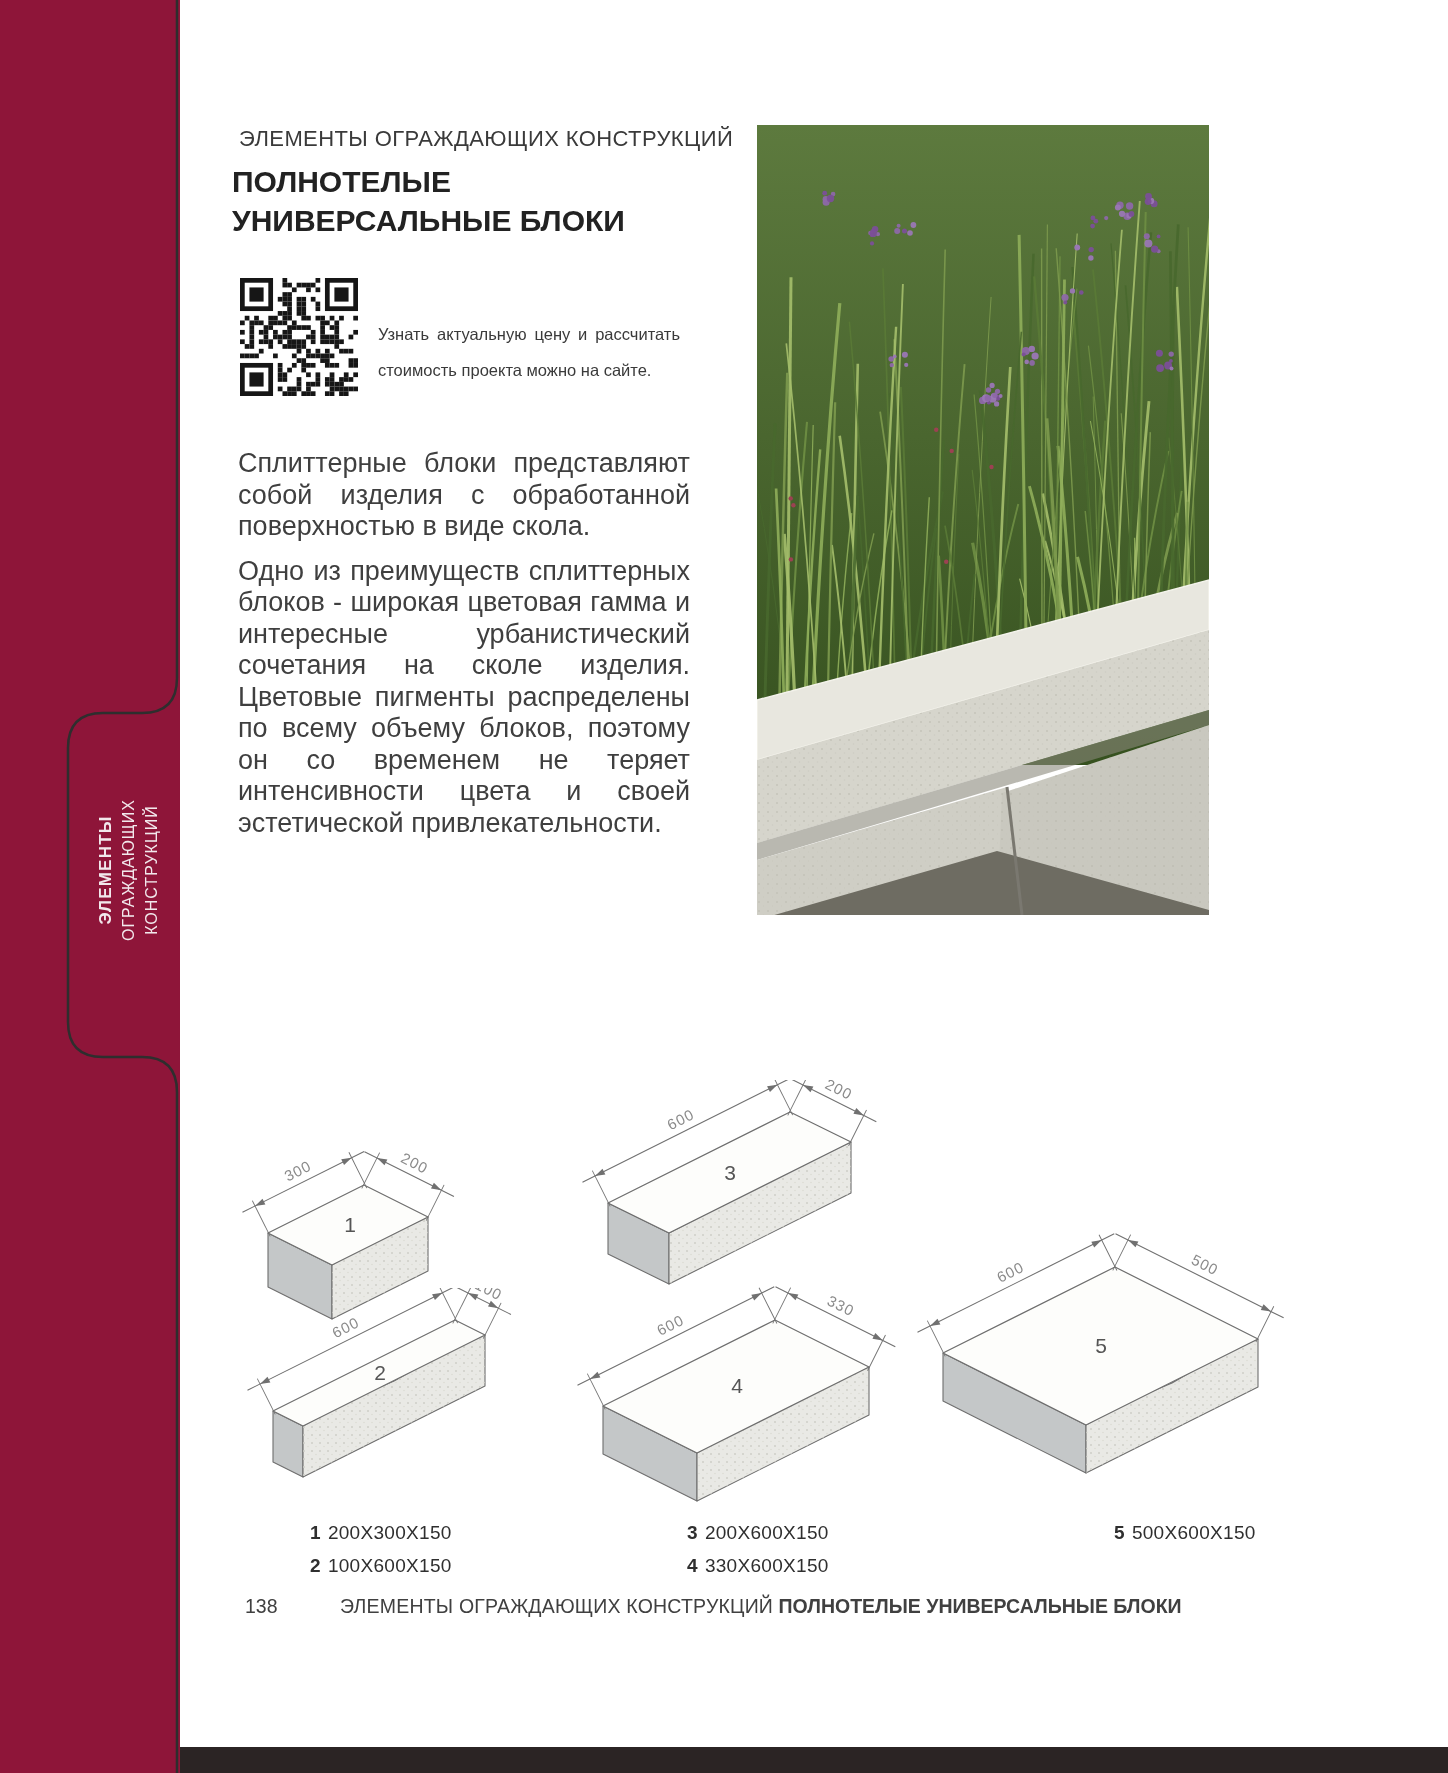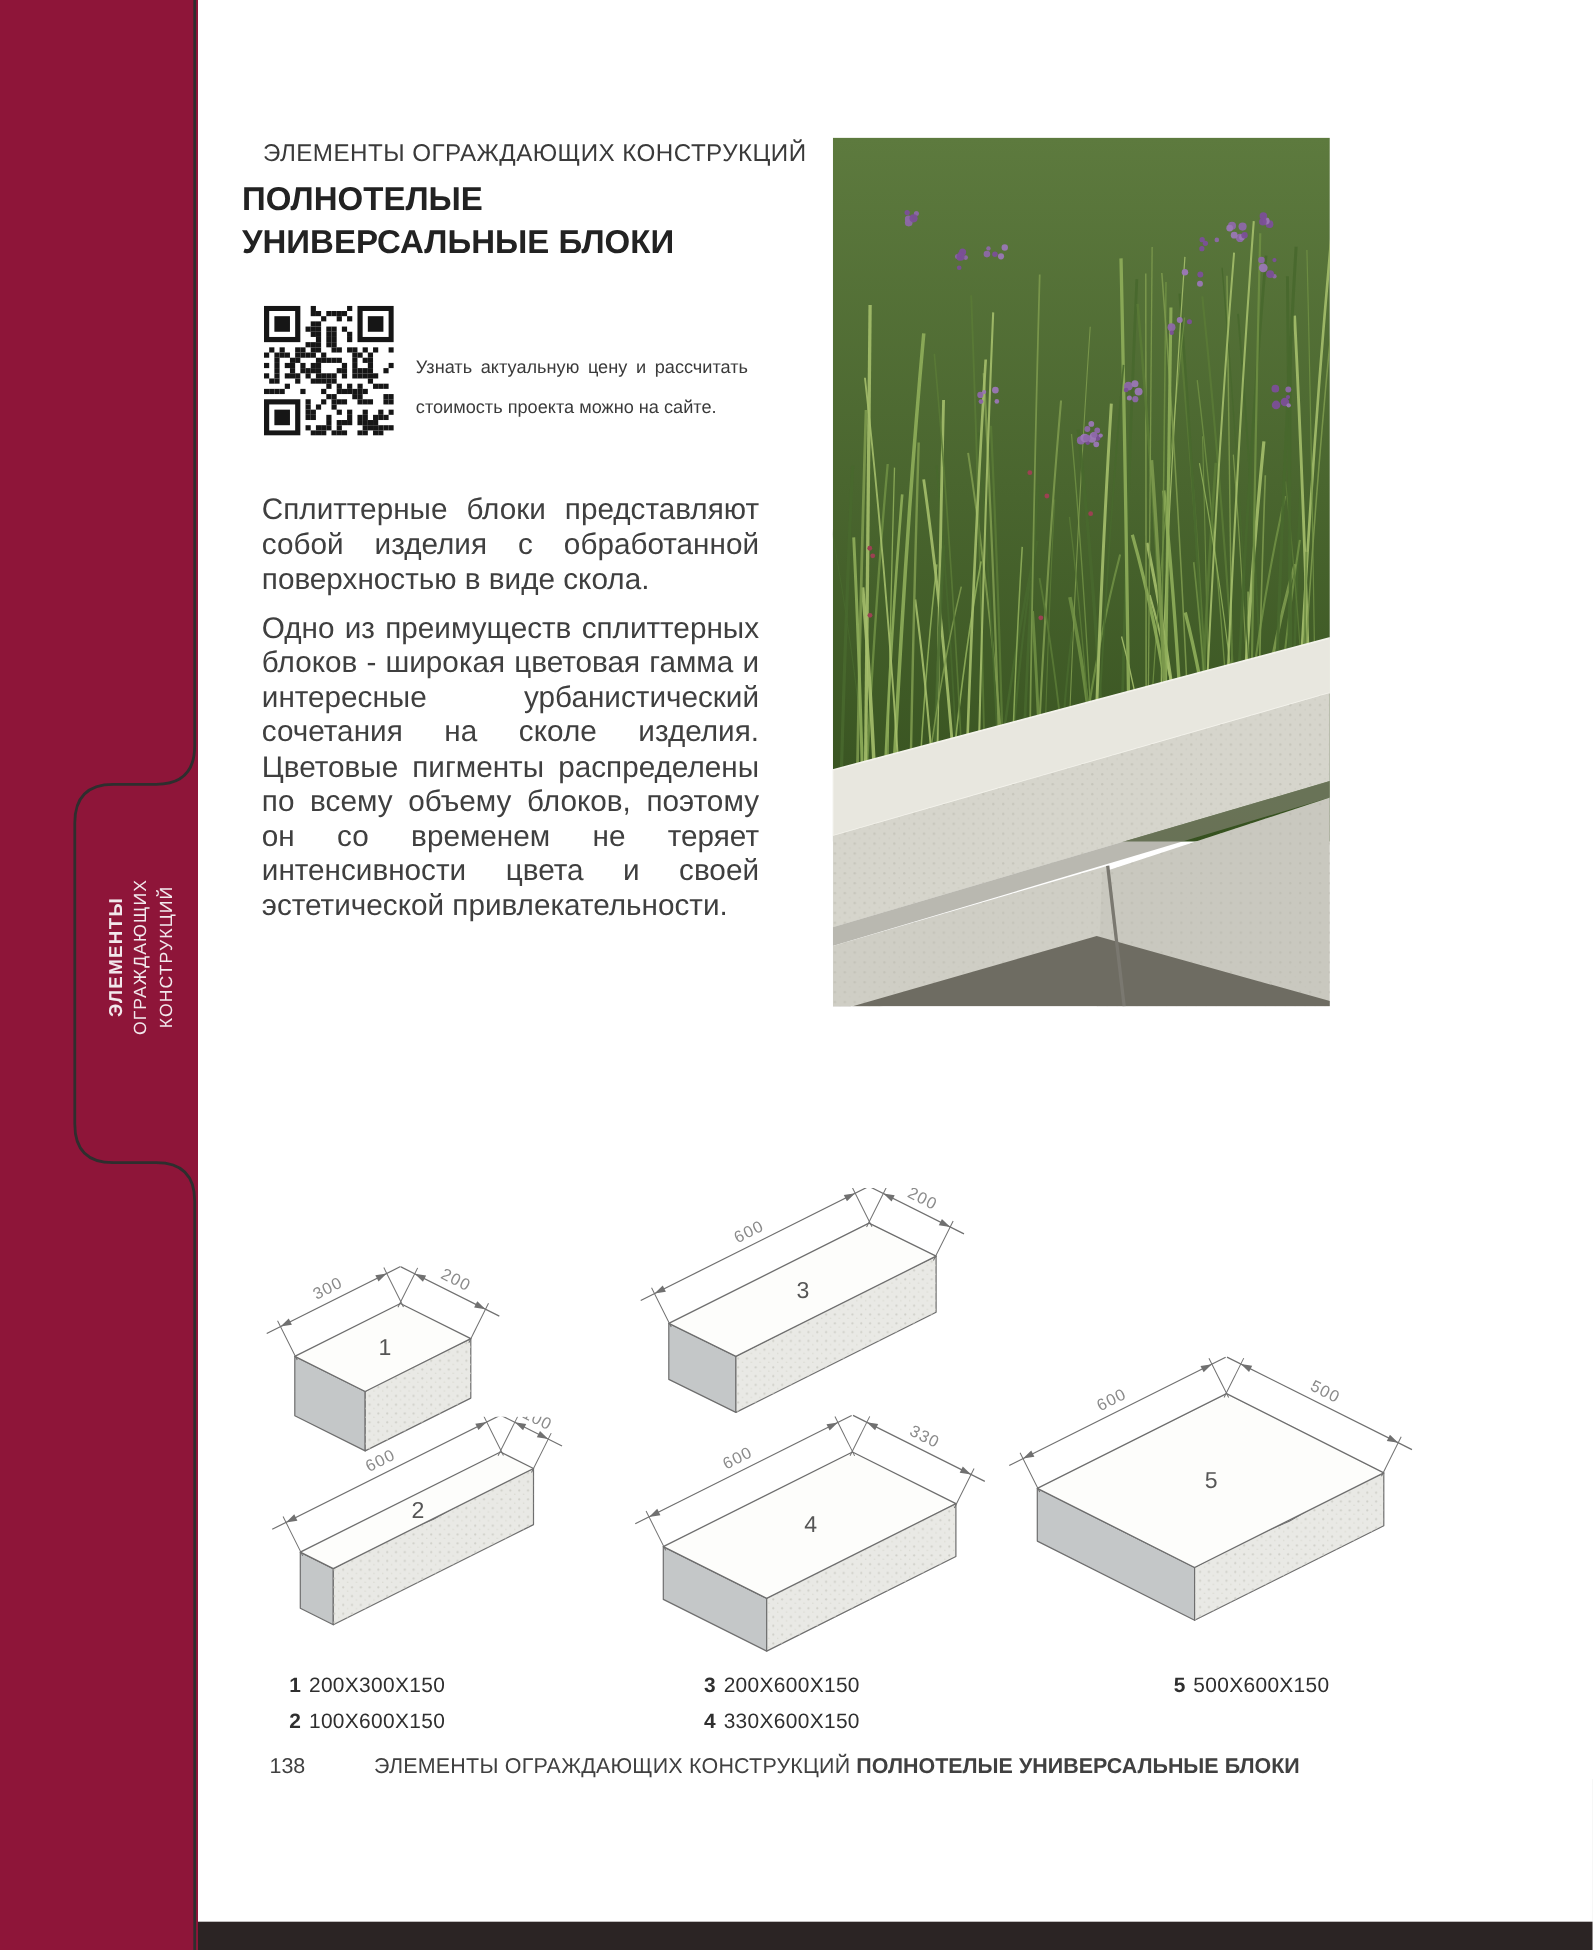--- a/index.html
+++ b/index.html
@@ -6,33 +6,33 @@
   .page{position:relative;width:1448px;height:1773px;background:#ffffff;overflow:hidden;
         font-family:"Liberation Sans", sans-serif;color:#3d3d3d;margin:0 auto;}
   .band{position:absolute;left:0;top:0;width:180px;height:1773px;background:#8E1539;z-index:2;}
   .bottom-strip{position:absolute;left:0;top:1747px;width:1448px;height:26px;background:#2b2424;z-index:1;}
   .tab-outline{position:absolute;left:0;top:0;z-index:3;pointer-events:none;}
   .vtab{position:absolute;left:94px;top:1015px;width:290px;z-index:4;
         transform:rotate(-90deg);transform-origin:0 0;text-align:center;color:#f2e8ec;}
   .vtab .l1{font-size:17px;font-weight:bold;letter-spacing:1.2px;line-height:23px;}
   .vtab .l2{font-size:16px;letter-spacing:1px;line-height:23px;}
   .eyebrow{position:absolute;left:239px;top:126px;font-size:22px;letter-spacing:.4px;color:#3a3a3a;}
-  .title{position:absolute;left:220px;top:162px;font-size:30px;font-weight:bold;line-height:39px;color:#222;}
+  .title{position:absolute;left:232px;top:162px;font-size:30px;font-weight:bold;line-height:39px;color:#222;}
   .qr-box{position:absolute;left:240px;top:278px;width:118px;height:118px;background:#fff;}
   .qr-caption{position:absolute;left:378px;top:316px;width:302px;font-size:16.5px;line-height:36px;
               text-align:justify;color:#3a3a3a;}
   .intro{position:absolute;left:238px;top:448px;width:452px;}
   .intro p{margin:0 0 13px 0;font-size:27px;line-height:31.5px;text-align:justify;color:#3f3f3f;}
   .photo{position:absolute;left:757px;top:125px;width:452px;height:790px;overflow:hidden;}
   .typo-heading{position:absolute;left:238px;top:1048px;font-size:36px;font-weight:400;
                 letter-spacing:1.5px;color:#2e2e2e;}
   .diag{position:absolute;}
   .diag svg{display:block;}
   .size-col{position:absolute;top:1522px;font-size:19px;color:#2f2f2f;}
-  .size-col .row{margin-bottom:11px;letter-spacing:.3px;}
+  .size-col .row{margin-bottom:11px;letter-spacing:.3px;margin-left:47px;}
   .size-col b{font-weight:bold;margin-right:7px;}
   .footer{position:absolute;left:245px;top:1595px;font-size:19.5px;color:#404040;}
   .footer .pnum{display:inline-block;width:95px;}
   .footer .sec{letter-spacing:.2px;}
   .footer b{font-weight:bold;}
   .dimline line{stroke:#707070;stroke-width:1.1;}
   .dimline .ext{stroke-width:.9;}
   .dimline path{fill:#707070;}
   .dimline text{fill:#8a8a8a;font-size:15px;letter-spacing:1px;text-anchor:middle;
                 font-family:"Liberation Sans", sans-serif;}

